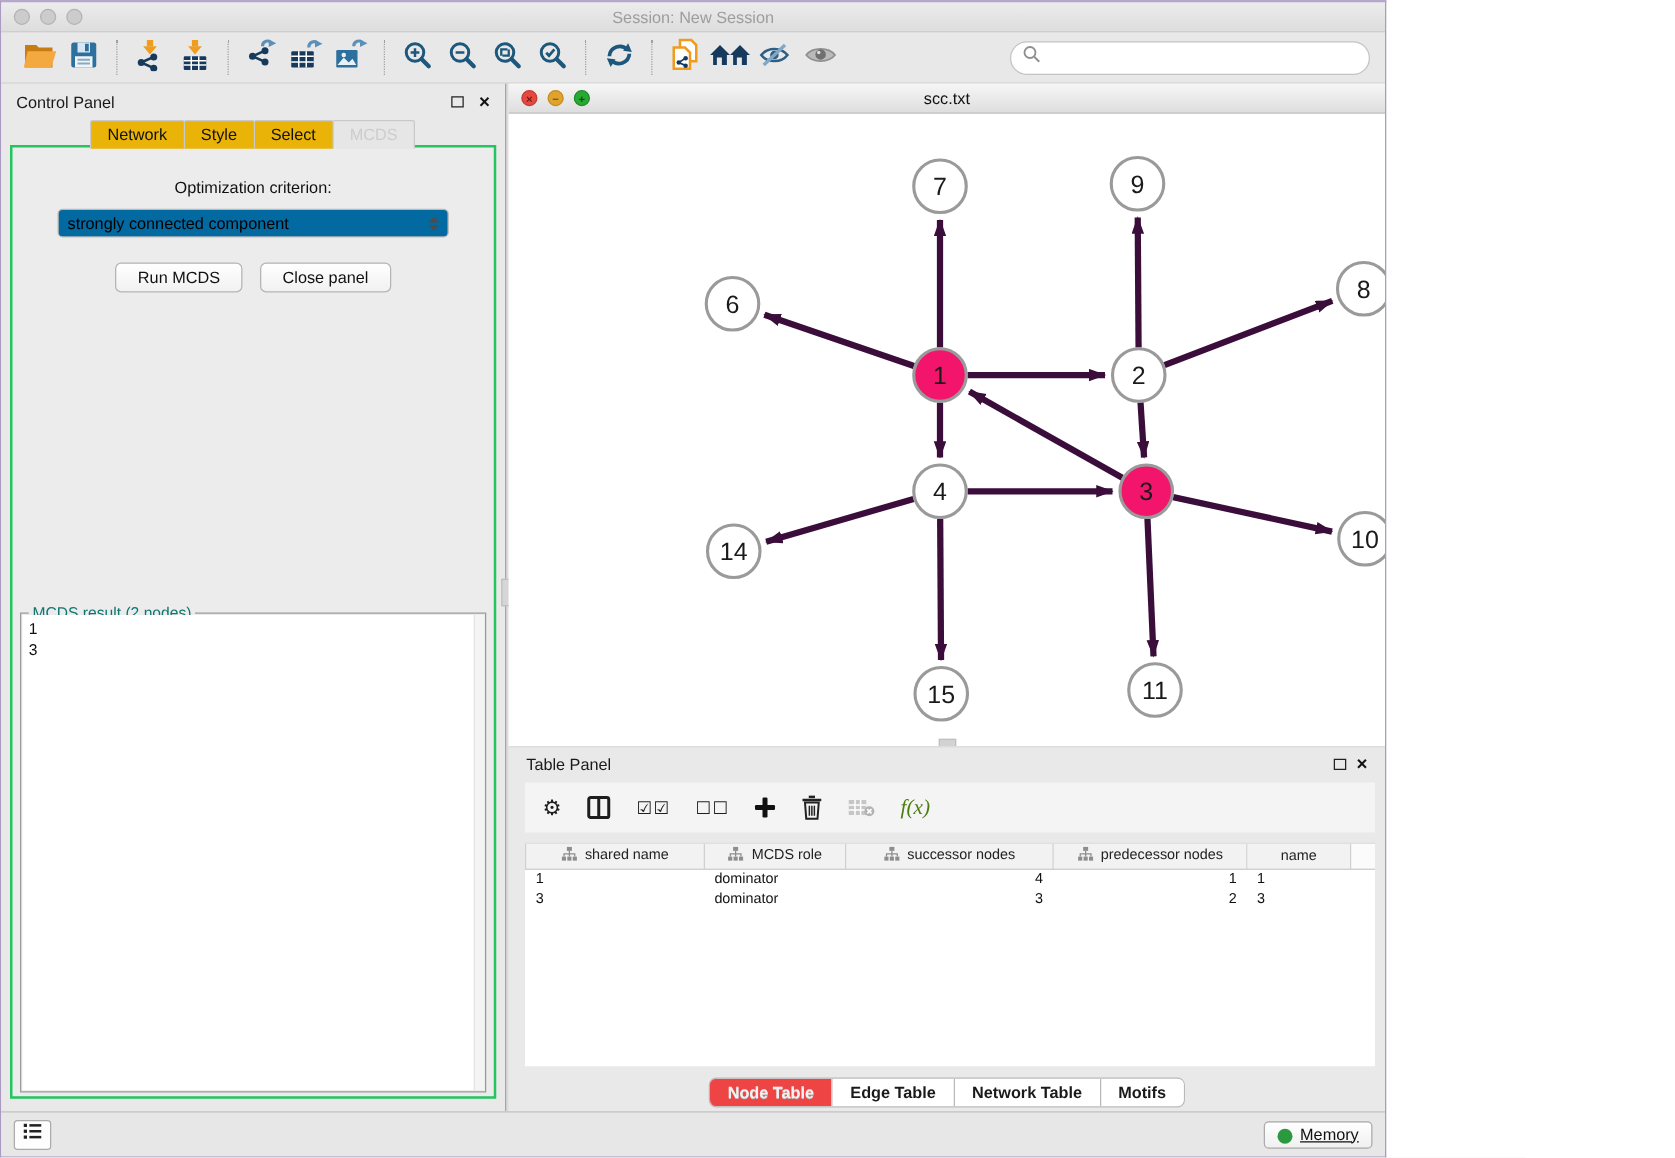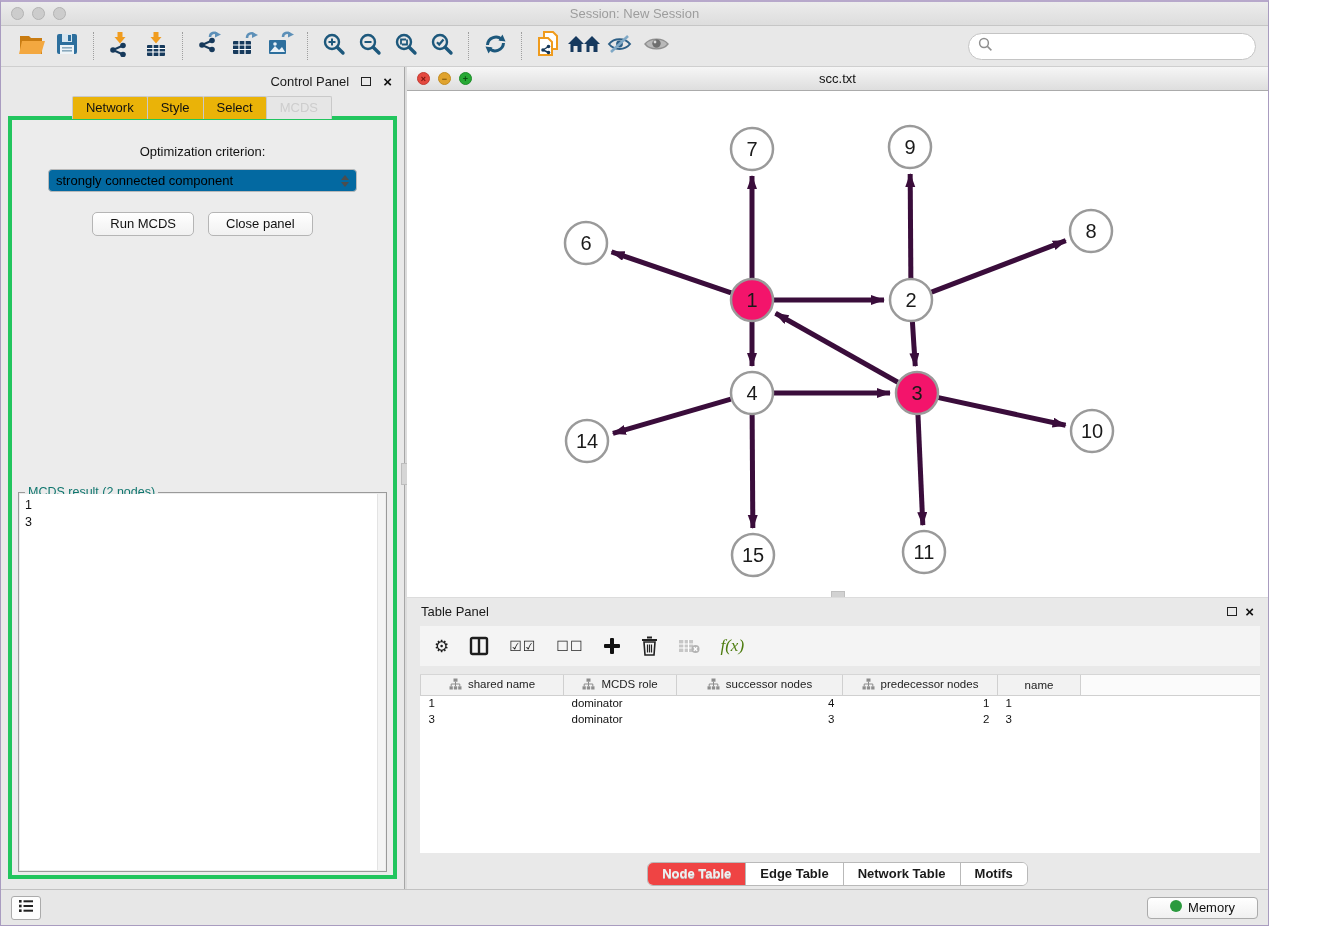--- a/index.html
+++ b/index.html
@@ -1,18 +1,18 @@
 <!DOCTYPE html>
 <html><head>
 <meta charset="utf-8">
 <style>
   * { margin:0; padding:0; box-sizing:border-box; }
   html,body { width:1340px; height:926px; overflow:hidden; background:#fff;
               font-family:"Liberation Sans", sans-serif; }
-  .app { position:relative; width:1269px; height:926px; background:#e9e9e9;
+  .app { position:relative; width:1109px; height:926px; background:#e9e9e9;
          border:1px solid #a99cc0; border-top:2px solid #b7a8cb; }
 
   
   .titlebar { position:absolute; top:0; left:0; right:0; height:24px;
               background:linear-gradient(#ececec,#dddddd); border-bottom:1px solid #c6c6c6;
               display:flex; align-items:center; justify-content:center; }
   .traffic { position:absolute; left:10px; top:5px; display:flex; gap:8px; }
   .tl { width:13px; height:13px; border-radius:50%; background:#cccccc; border:1px solid #b3b3b3;
         display:flex; align-items:center; justify-content:center; font-size:9px; font-weight:700; }
   .tl.red   { background:#e4493f; border-color:#c23b32; color:#77140e; }
@@ -27,30 +27,30 @@
   .tsep { width:0; height:28px; border-left:1px dotted #9f9f9f; margin:0 8px; }
   .search { margin-left:auto; width:288px; height:27px; background:#fff; border:1px solid #c4c4c4;
             border-radius:14px; display:flex; align-items:center; padding:0 9px; gap:6px; }
   .search input { border:none; outline:none; flex:1; font-size:13px; background:transparent; }
 
   
   .main { position:absolute; top:65px; left:0; right:0; bottom:36px; display:flex; }
 
   
   .control-panel { width:403px; position:relative; background:#e9e9e9; }
-  .cp-header { height:28px; display:flex; align-items:center; padding:0 12px; gap:12px;text-align:right; }
+  .cp-header { height:28px; display:flex; align-items:center; padding:0 12px; gap:12px; }
   .cp-title { flex:1; font-size:13px; color:#1a1a1a; }
   .float-ico { width:10px; height:9px; border:1.5px solid #222; display:inline-block; }
   .close-ico { font-size:15px; font-weight:700; color:#111; line-height:1; }
   .cp-tabs { display:flex; justify-content:center; position:relative; z-index:2; margin-top:1px; }
   .ctab { padding:3px 13px 4px; background:#eab308; border:1px solid #c9c9c9; border-bottom:none;
           font-size:13px; color:#111; margin-left:-1px; border-radius:2px 2px 0 0; }
   .ctab.active { background:#e6e6e6; color:#cdcdcd; }
   .cp-content { position:absolute; top:49px; left:7px; right:7px; bottom:10px;
-                background:#ececec; border:4px solid #22c55e; }
+                background:#ececec; border:2px solid #22c55e; }
   .opt-label { text-align:center; margin-top:24px; font-size:13px; color:#111; }
   .combo { margin:10px 36px 0; height:23px; background:#0369a1; border:1px solid #b9b9b9; border-radius:4px;
            display:flex; align-items:center; padding:0 7px; font-size:13px; }
   .combo .val { flex:1; }
   .stepper { display:flex; flex-direction:column; gap:2px; align-items:center; }
   .tri-up { width:0; height:0; border-left:4px solid transparent; border-right:4px solid transparent;
             border-bottom:5px solid #4d4d4d; }
   .tri-dn { width:0; height:0; border-left:4px solid transparent; border-right:4px solid transparent;
             border-top:5px solid #4d4d4d; }
   .btn-row { display:flex; justify-content:center; gap:14px; margin-top:20px; }
@@ -104,22 +104,22 @@
   .btab { padding:3px 14px 4px; font-size:13px; font-weight:700; color:#1a1a1a; background:#fff;
           border-left:1px solid #b9b9b9; }
   .btab:first-child { border-left:none; }
   .btab.active { background:#ef4444; color:#f1f1f1; text-shadow:0 1px 0 #c0c0c0; font-weight:700; }
 
   
   .statusbar { position:absolute; left:0; right:0; bottom:0; height:36px; background:#e7e7e7;
                border-top:1px solid #c2c2c2; display:flex; align-items:center; padding:0 10px; }
   .sq-btn { width:30px; height:24px; background:#fdfdfd; border:1px solid #ababab; border-radius:3px;
             display:flex; align-items:center; justify-content:center; }
-  .mem-btn { margin-left:auto; display:flex; align-items:flex-start; gap:6px; background:linear-gradient(#ffffff,#f0f0f0);
-             border:1px solid #ababab; border-radius:4px; padding:2px 22px 3px; font-size:13px; color:#111; }
+  .mem-btn { margin-left:auto; display:flex; align-items:flex-end; gap:6px; background:linear-gradient(#ffffff,#f0f0f0);
+             border:1px solid #ababab; border-radius:4px; padding:2px 10px 3px; font-size:13px; color:#111;text-decoration:underline; }
   .mem-dot { width:12px; height:12px; border-radius:50%; background:#2b9a3e; }
 
   svg text { font-family:"Liberation Sans", sans-serif; }
 </style>
 </head>
 <body>
 
 <div class="app">
 
   <div class="titlebar">

